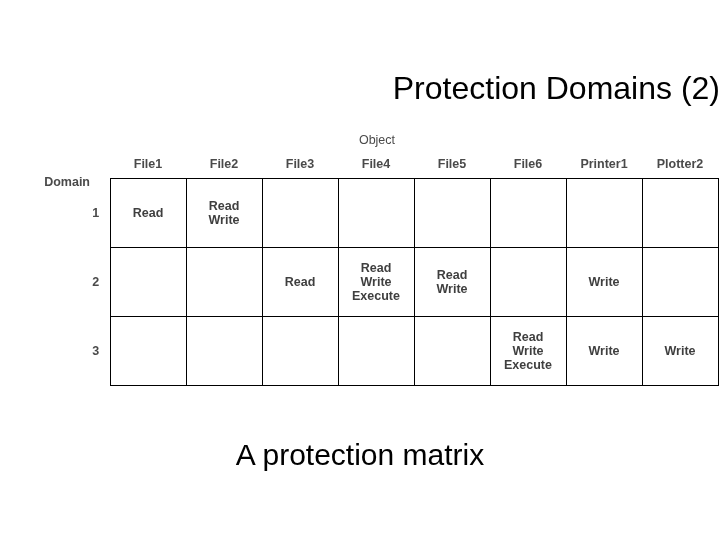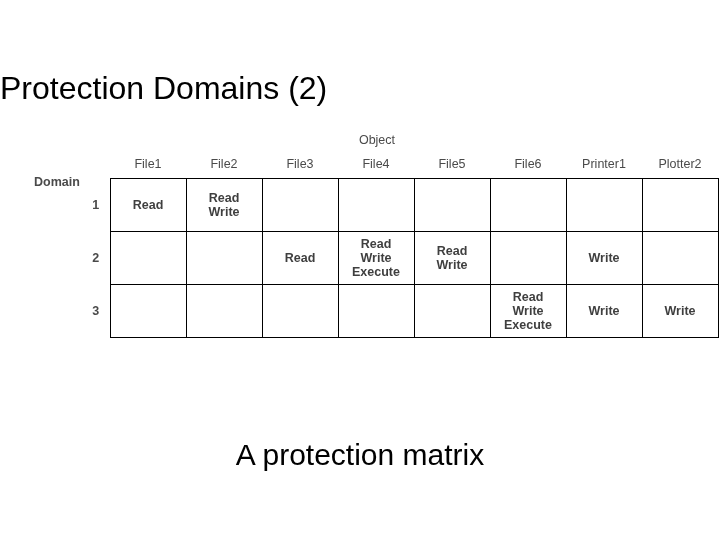--- a/index.html
+++ b/index.html
@@ -14,21 +14,21 @@
     color: #000000;
     overflow: hidden;
     position: relative;
   }
 
   .slide-title {
     position: absolute;
     top: 46px;
     left: 0;
     width: 720px;
-    text-align: left;
+    text-align: right;
     font-size: 32px;
     font-weight: normal;
     letter-spacing: 0px;
     color: #000000;
     line-height: 42px;
   }
 
   .matrix-wrap {
     position: absolute;
     left: 22px;
@@ -51,38 +51,38 @@
   }
 
   .domain-label {
     position: absolute;
     left: 2px;
     top: 42px;
     font-size: 12.5px;
     color: #4a4a4a;
     font-weight: bold;
     width: 66px;
-    text-align: center;
+    text-align: right;
   }
 
   table.matrix {
     position: absolute;
     left: 66px;
     top: 20px;
     border-collapse: collapse;
     table-layout: fixed;
     width: 612px;
   }
 
   table.matrix col.colhead { width: 76px; }
 
   table.matrix th.colhdr {
     font-size: 12.5px;
     color: #4a4a4a;
-    font-weight: normal;
+    font-weight: bold;
     text-align: center;
     padding: 2px 0 5px 0;
     border: none;
     background: transparent;
     height: 18px;
   }
 
   table.matrix th.rowhdr {
     font-size: 12.5px;
     color: #4a4a4a;
@@ -97,21 +97,21 @@
 
   table.matrix td.cell {
     border: 1px solid #000000;
     height: 52px;
     vertical-align: middle;
     text-align: center;
     font-size: 12.5px;
     color: #3f3f3f;
     font-weight: bold;
     line-height: 14px;
-    padding: 0;
+    padding: 8px;
   }
 
   table.matrix td.cell .lines {
     display: block;
   }
   table.matrix td.cell .lines span {
     display: block;
   }
 
   .caption {

